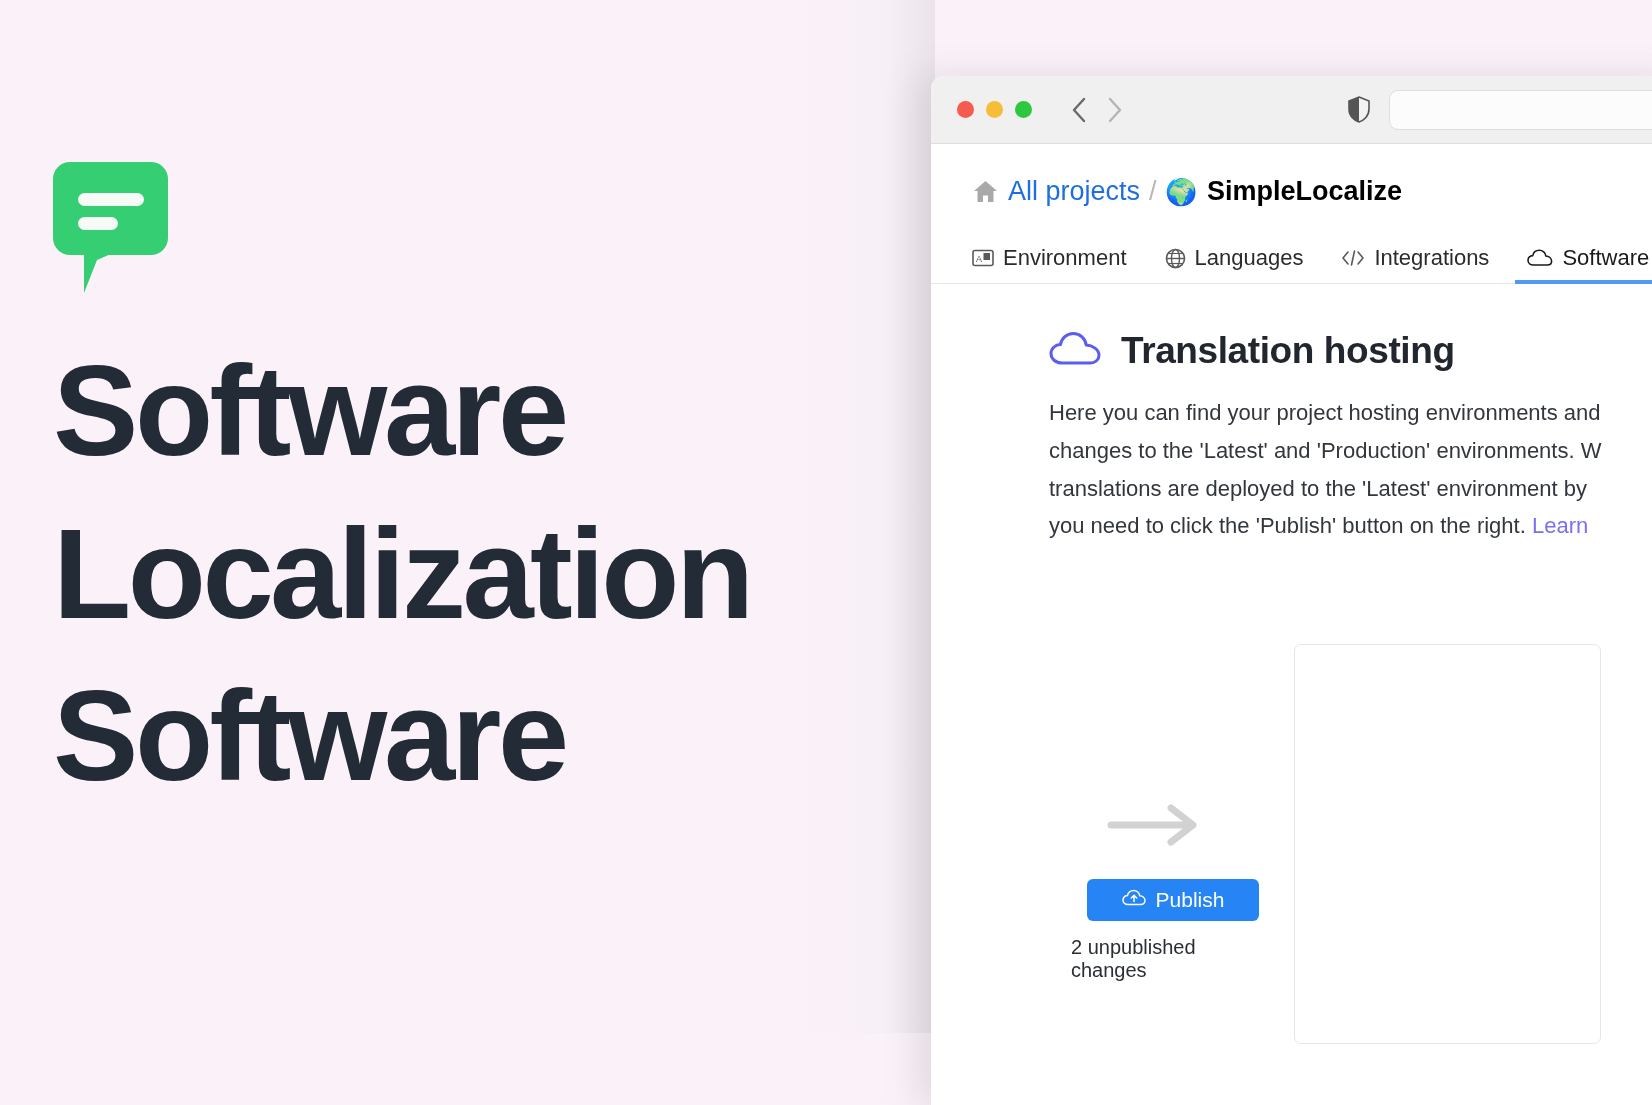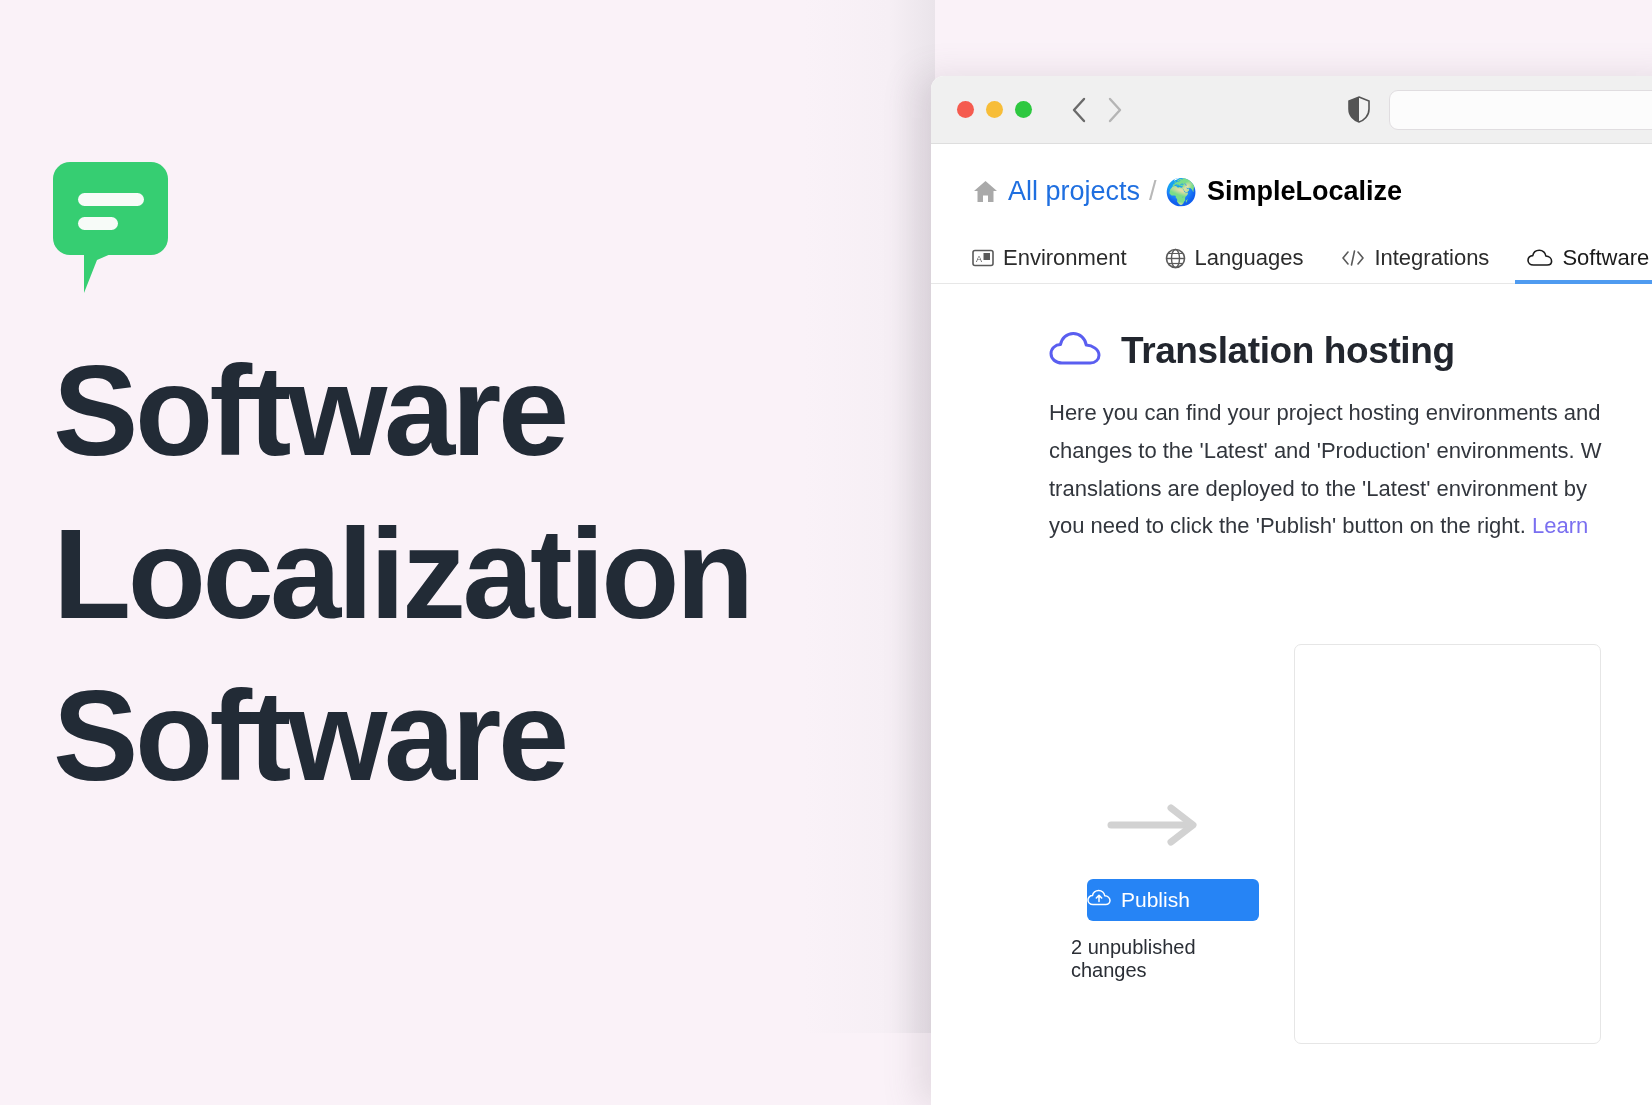--- a/index.html
+++ b/index.html
@@ -240,20 +240,21 @@
     left: 38px; top: 235px;
     width: 172px; height: 42px;
     background: #2684f5;
     border: none;
     border-radius: 6px;
     color: #fff;
     font-size: 21px;
     font-family: "Liberation Sans", sans-serif;
     display: flex;
     align-items: center;
+    justify-content: center;
     gap: 10px;
     cursor: pointer;
   }
   .unpublished-note {
     position: absolute;
     left: 22px; top: 292px;
     width: 204px;
     text-align: left;
     font-size: 20px;
     color: #2a2e35;

